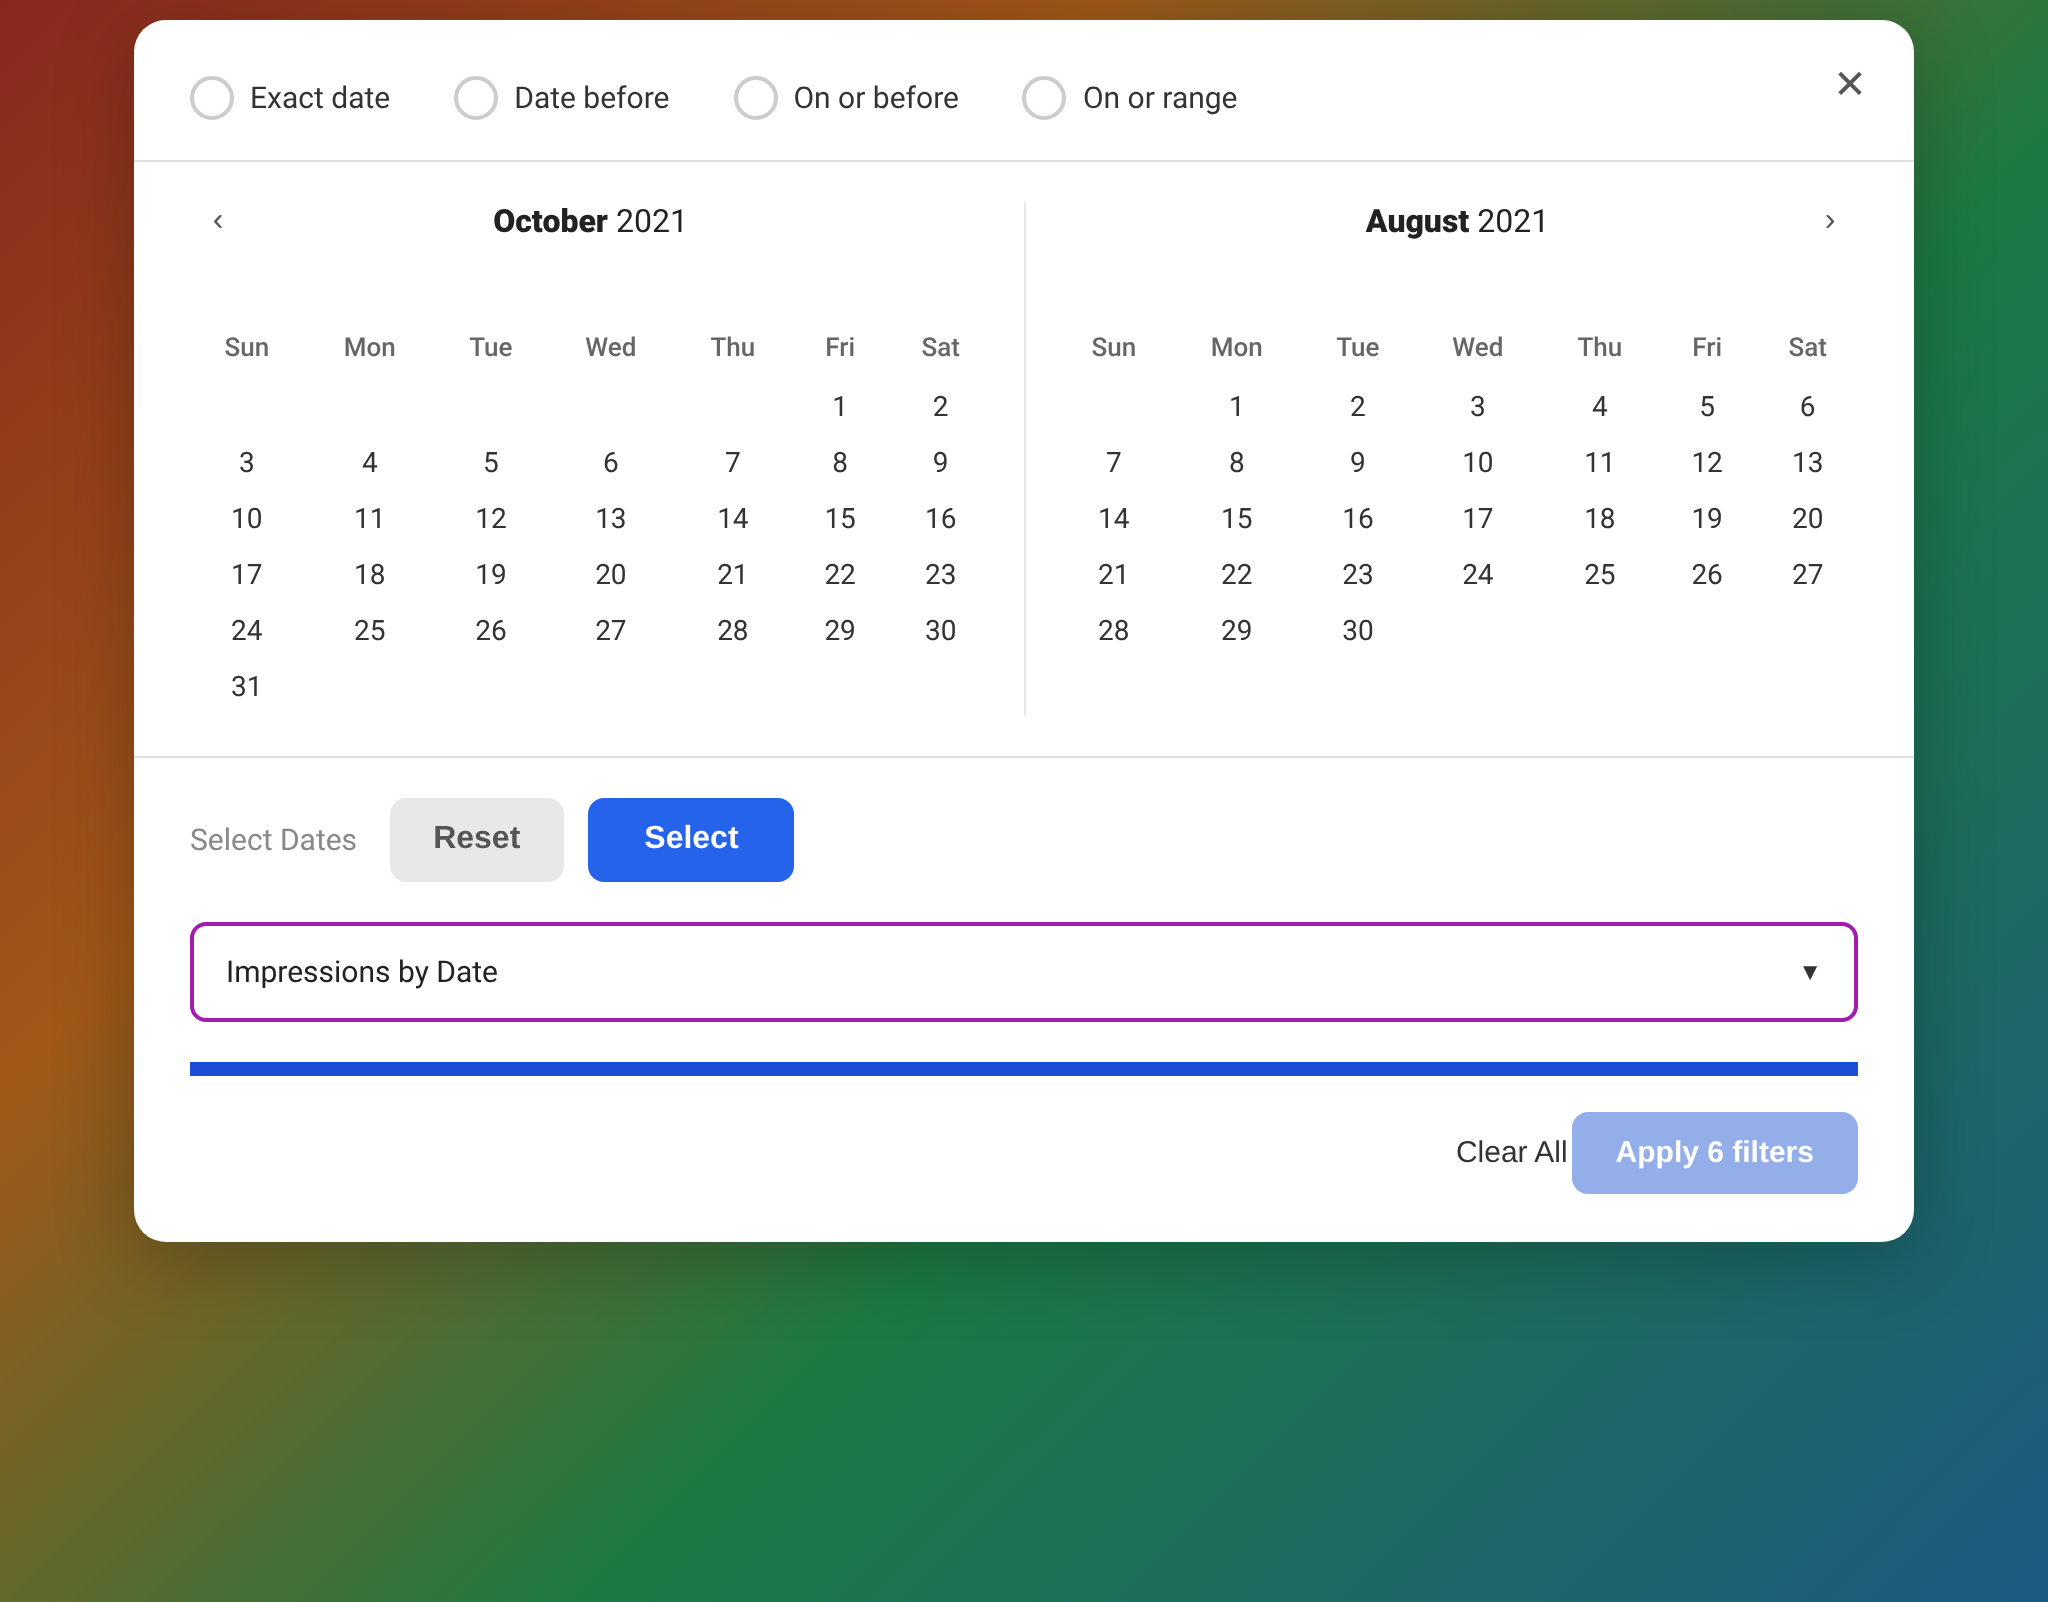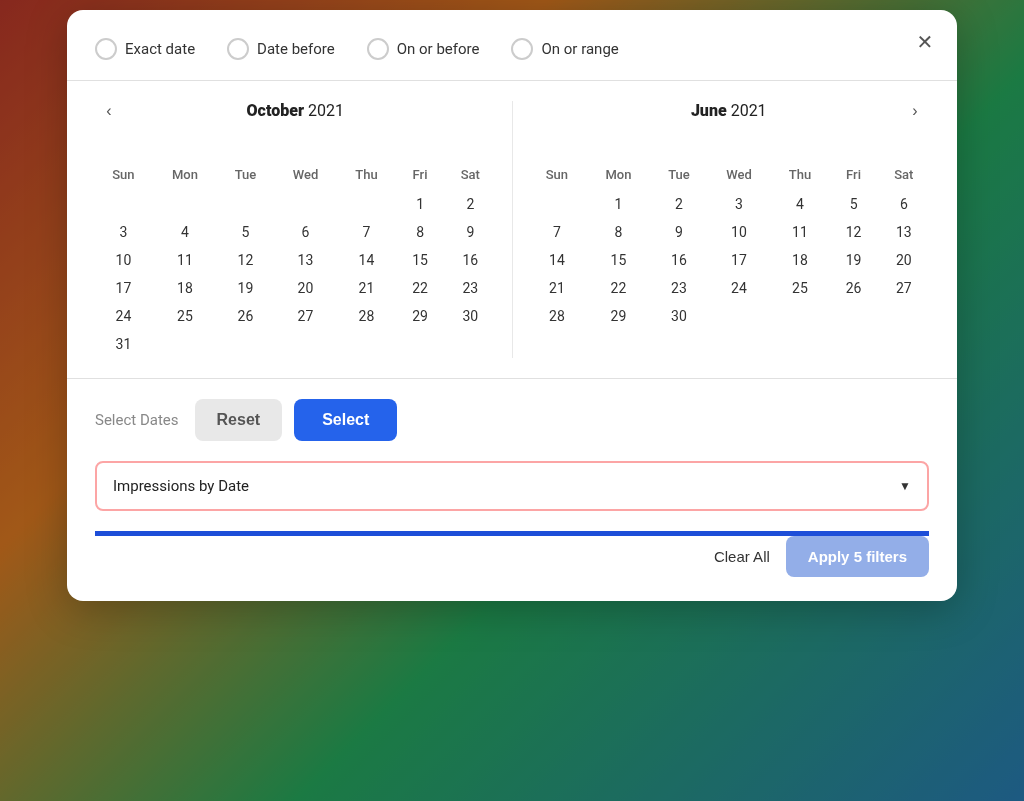--- a/index.html
+++ b/index.html
@@ -184,43 +184,43 @@
       font-size: 16px;
       font-weight: 700;
       color: #fff;
       cursor: pointer;
     }
     
     .impressions-dropdown {
       display: flex;
       align-items: center;
       justify-content: space-between;
-      border: 2px solid #fca5a5;
+      border: 2px solid #a21caf;
       border-radius: 8px;
       padding: 14px 16px;
       margin-top: 20px;
       cursor: pointer;
     }
     .impressions-label {
       font-size: 15px;
       color: #222;
     }
     .dropdown-arrow {
       font-size: 12px;
       color: #333;
     }
     
     .footer-row {
       display: flex;
       align-items: center;
       justify-content: flex-end;
-      gap: 16px;
+      gap: 2px;
       margin-top: 20px;
-      padding-top: 0;
-      border-top: 5px solid #1d4ed8;
+      padding-top: 18px;
+      border-top: 7px solid #1d4ed8;
     }
     .clear-all-btn {
       background: none;
       border: none;
       font-size: 15px;
       color: #333;
       cursor: pointer;
       font-weight: 500;
     }
     .apply-filters-btn {
@@ -341,21 +341,21 @@
                 <td></td>
                 <td></td>
               </tr>
             </tbody>
         </table>
       </div>
 
       <div class="calendar">
         <div class="cal-header">
           <span class="cal-title">
-            <strong>June</strong>&nbsp;<span>2021</span>
+            <strong>August</strong>&nbsp;<span>2021</span>
           </span>
           <button class="cal-nav next">›</button>
         </div>
         <table class="cal-grid">
           <thead>
             <tr>
               <th>Sun</th>
               <th>Mon</th>
               <th>Tue</th>
               <th>Wed</th>
@@ -432,17 +432,17 @@
       <button class="apply-btn">Select</button>
     </div>
 
     <div class="impressions-dropdown">
       <span class="impressions-label">Impressions by Date</span>
       <span class="dropdown-arrow">▼</span>
     </div>
 
     <div class="footer-row">
       <button class="clear-all-btn">Clear All</button>
-      <button class="apply-filters-btn">Apply 5 filters</button>
+      <button class="apply-filters-btn">Apply 6 filters</button>
     </div>
 
   </div>
 </div>
 
 </body></html>

